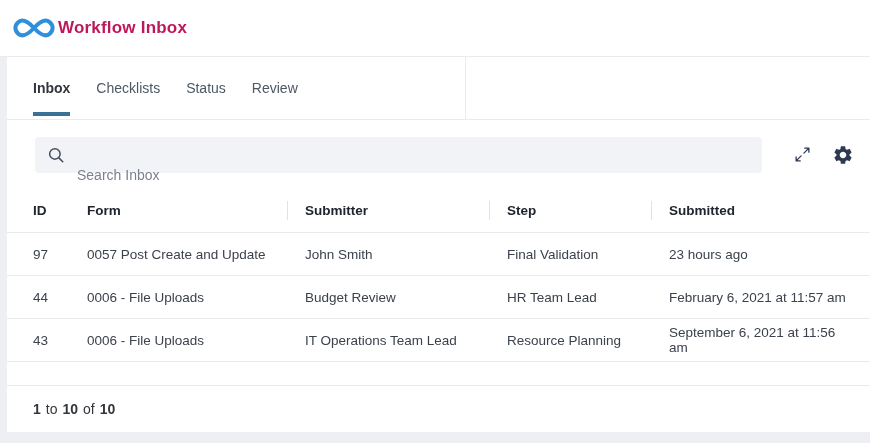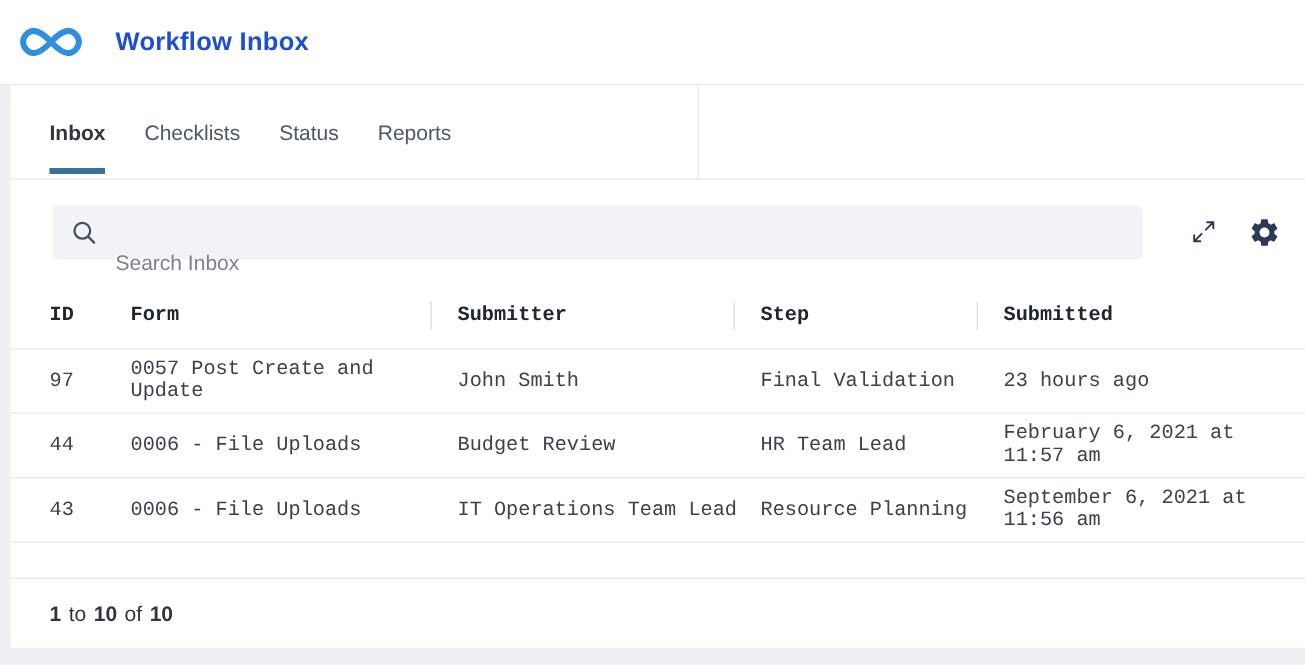--- a/index.html
+++ b/index.html
@@ -15,22 +15,22 @@
   
   .app-header {
     position: absolute; top: 0; left: 0; right: 0; height: 57px;
     background: #ffffff;
     display: flex; align-items: center;
     padding-left: 12px;
     border-bottom: 1px solid #e9ebef;
   }
   .logo { width: 44px; height: 34px; display: flex; align-items: center; justify-content: center; }
   .page-title {
-    font-size: 17px; font-weight: 700; color: #1d4ed8;
-    margin-left: 21px; letter-spacing: .2px;
+    font-size: 17px; font-weight: 700; color: #be185d;
+    margin-left: 2px; letter-spacing: .2px;
   }
 
   
   .card {
     position: absolute; left: 7px; top: 57px; right: 0; bottom: 11px;
     background: #ffffff;
     display: flex; flex-direction: column;
   }
 
   
@@ -78,21 +78,20 @@
     width: 26px; height: 26px;
     display: flex; align-items: center; justify-content: center;
   }
 
   
   .grid-cols {
     display: grid;
     grid-template-columns: 54px 218px 202px 162px 1fr;
     padding-left: 26px; padding-right: 14px;
     align-items: center;
-    font-family: Liberation Mono, monospace;
   }
   .thead {
     height: 44px;
     border-bottom: 1px solid #e9ebef;
     font-size: 13.5px; font-weight: 700; color: #20262f;
   }
   .th { position: relative; height: 100%; display: flex; align-items: center; }
   .th.has-divider::after {
     content: ""; position: absolute; right: 17px; top: 12px; bottom: 12px;
     width: 1px; background: #dfe2e7;
@@ -137,21 +136,21 @@
           <button class="tab active">
     <span class="tab-label">Inbox</span>
   </button>
           <button class="tab">
     <span class="tab-label">Checklists</span>
   </button>
           <button class="tab">
     <span class="tab-label">Status</span>
   </button>
           <button class="tab">
-    <span class="tab-label">Reports</span>
+    <span class="tab-label">Review</span>
   </button>
         </nav>
     </div>
 
     <div class="search-row">
       <div class="search-box">
         <svg width="18" height="18" viewBox="0 0 24 24" fill="none">
           <circle cx="10.5" cy="10.5" r="7" stroke="#454f5b" stroke-width="2"></circle>
           <line x1="15.8" y1="15.8" x2="21" y2="21" stroke="#454f5b" stroke-width="2" stroke-linecap="round"></line>
         </svg>

